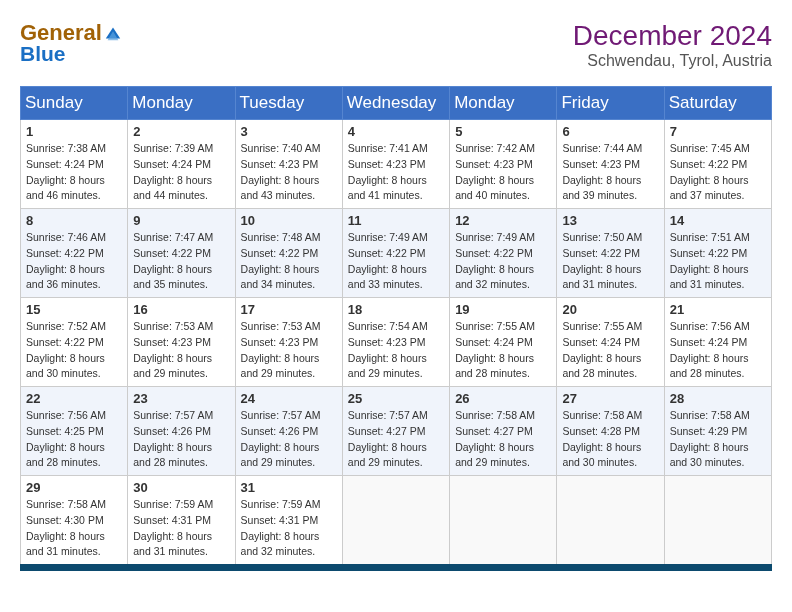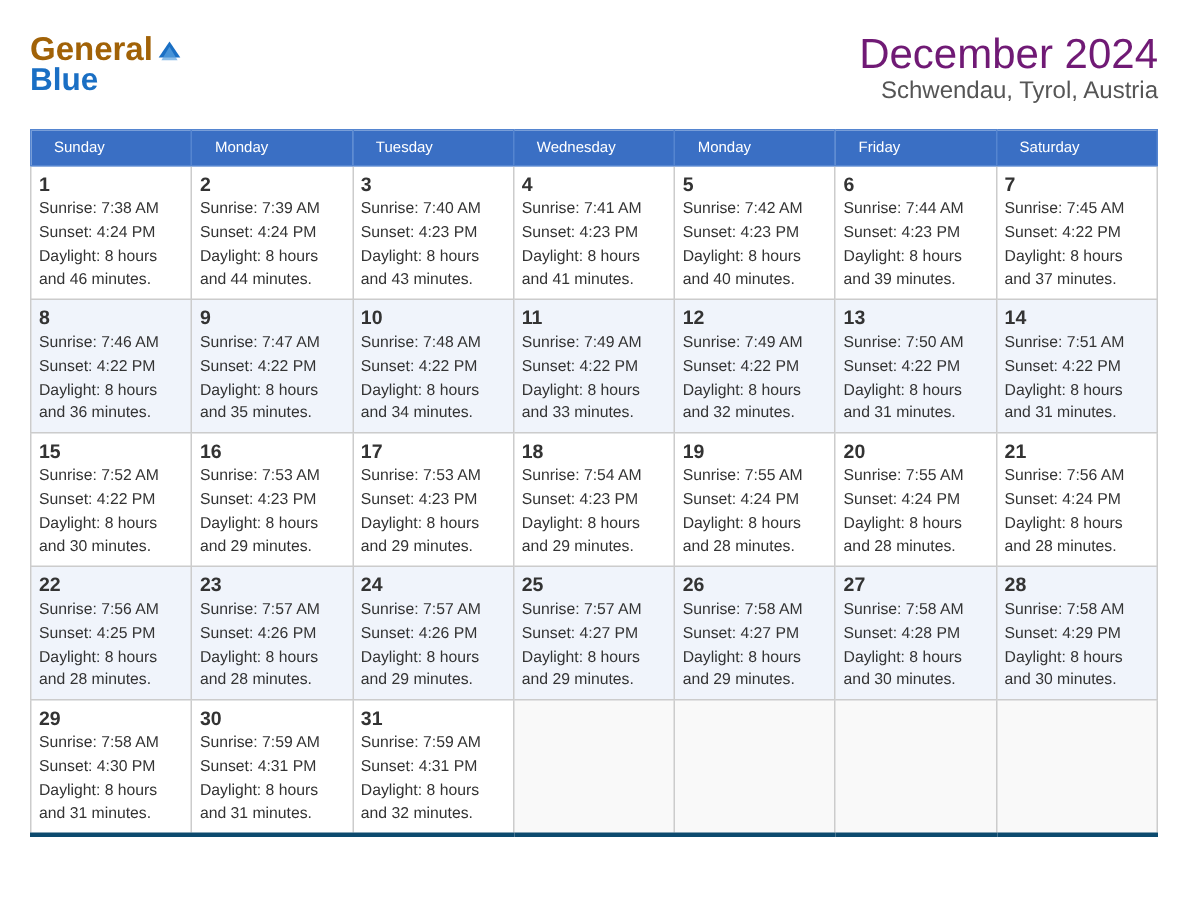--- a/index.html
+++ b/index.html
@@ -48,22 +48,22 @@
     }
     .calendar {
       width: 100%;
       border-collapse: collapse;
       font-size: 11px;
     }
     .calendar th {
       background: #3a6fc4;
       color: #fff;
       text-align: left;
-      padding: 6px 15px;
-      font-size: 10px;
+      padding: 6px 4px;
+      font-size: 17px;
       font-weight: normal;
       border: 1px solid #5585d0;
     }
     .calendar td {
       border: 1px solid #ccc;
       vertical-align: top;
       padding: 4px 5px;
       width: 14.28%;
       min-height: 80px;
       background: #fff;
@@ -80,21 +80,21 @@
     }
     .day-info {
       color: #333;
       line-height: 1.5;
       font-size: 10.5px;
     }
     .empty-cell {
       background: #f9f9f9 !important;
     }
     .last-row td {
-      border-bottom: 3px solid #0c4a6e;
+      border-bottom: 7px solid #0c4a6e;
     }
   </style>
 </head>
 <body>
 
 <div class="header">
   <div class="logo">
     <div class="logo-text">
       <span class="logo-general">General</span>
       <svg class="logo-icon" viewBox="0 0 20 20" xmlns="http://www.w3.org/2000/svg">

